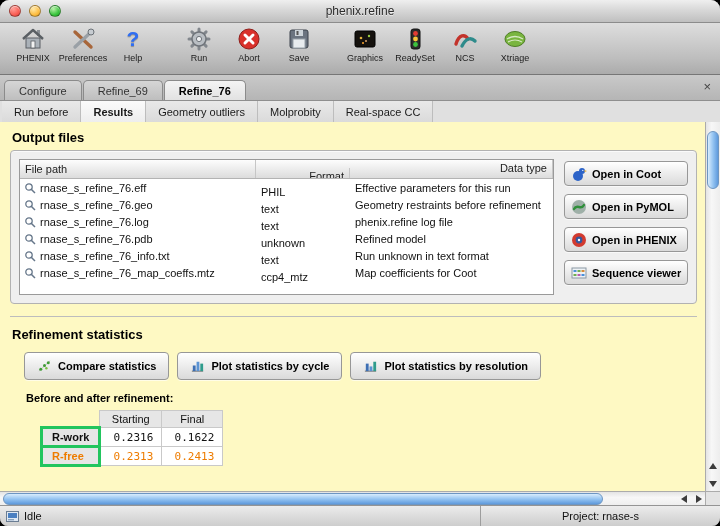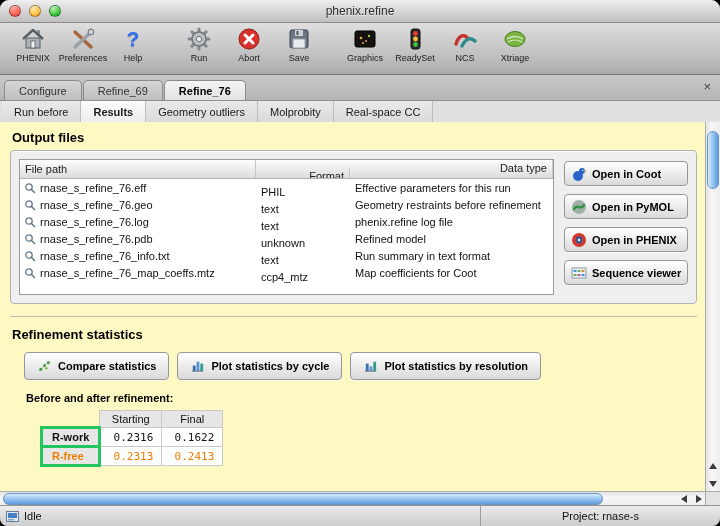--- a/index.html
+++ b/index.html
@@ -303,21 +303,21 @@
               <span class="ft-c1">
                   <span class="mag">
                     <svg width="12" height="12" viewBox="0 0 12 12">
                       <circle cx="5" cy="5" r="3.2" fill="none" stroke="#66778a" stroke-width="1.3"></circle>
                       <line x1="7.5" y1="7.5" x2="11" y2="11" stroke="#66778a" stroke-width="1.5"></line>
                     </svg>
                   </span>
                   <span>rnase_s_refine_76_info.txt</span>
                 </span>
               <span class="ft-c2">text</span>
-              <span class="ft-c3">Run summary in text format</span>
+              <span class="ft-c3">Run unknown in text format</span>
             </div>
             <div class="ft-row">
               <span class="ft-c1">
                   <span class="mag">
                     <svg width="12" height="12" viewBox="0 0 12 12">
                       <circle cx="5" cy="5" r="3.2" fill="none" stroke="#66778a" stroke-width="1.3"></circle>
                       <line x1="7.5" y1="7.5" x2="11" y2="11" stroke="#66778a" stroke-width="1.5"></line>
                     </svg>
                   </span>
                   <span>rnase_s_refine_76_map_coeffs.mtz</span>

